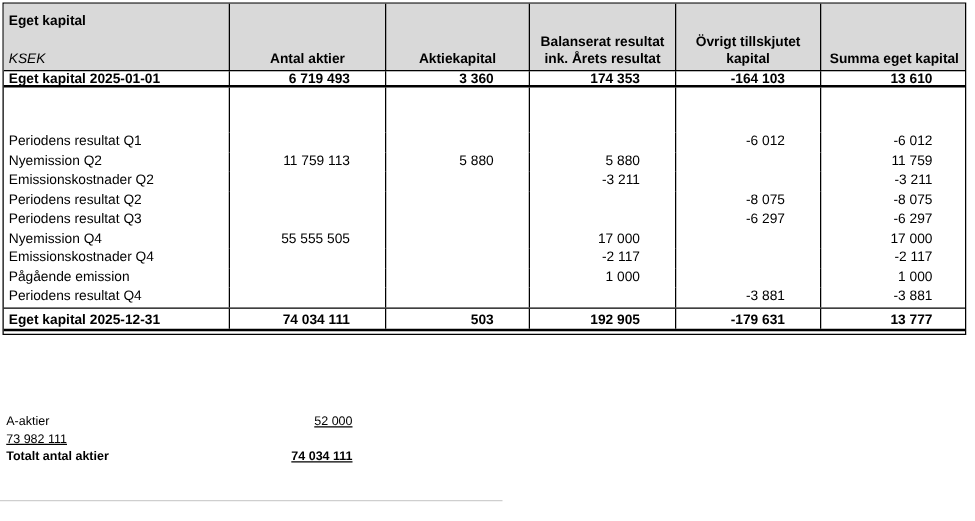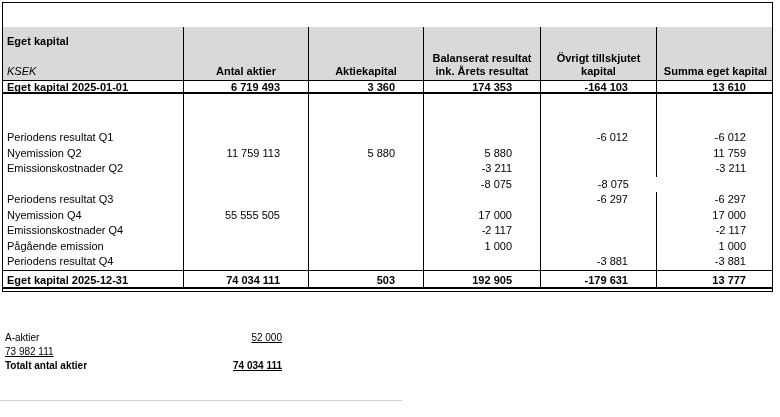--- a/index.html
+++ b/index.html
@@ -28,21 +28,21 @@
   }
   .tcell {
     border-right: 1px solid #000;
     overflow: hidden;
     white-space: nowrap;
     font-size: 11px;
   }
   .tcell:last-child { border-right: none; }
 
   
-  .header-row { height: 54px; background: #d9d9d9; border-bottom: 1px solid #000; margin-top: 24px; }
+  .header-row { height: 54px; background: #d9d9d9; border-bottom: 1px solid #000; }
   .header-row .tcell {
     display: flex;
     align-items: flex-end;
     justify-content: center;
     text-align: center;
     font-weight: bold;
     line-height: 12.5px;
     padding: 2px 2px 3px 2px;
     white-space: normal;
   }
@@ -155,20 +155,21 @@
   <div class="trow movement-row">
     <div class="tcell label-cell">Emissionskostnader Q2</div>
     <div class="tcell num-cell"></div>
     <div class="tcell num-cell"></div>
     <div class="tcell num-cell">-3 211</div>
     <div class="tcell num-cell"></div>
     <div class="tcell num-cell">-3 211</div>
   </div>
 
   <div class="trow movement-row">
+    <div class="tcell label-cell">Periodens resultat Q2</div>
     <div class="tcell num-cell"></div>
     <div class="tcell num-cell"></div>
     <div class="tcell num-cell"></div>
     <div class="tcell num-cell">-8 075</div>
     <div class="tcell num-cell">-8 075</div>
   </div>
 
   <div class="trow movement-row">
     <div class="tcell label-cell">Periodens resultat Q3</div>
     <div class="tcell num-cell"></div>

